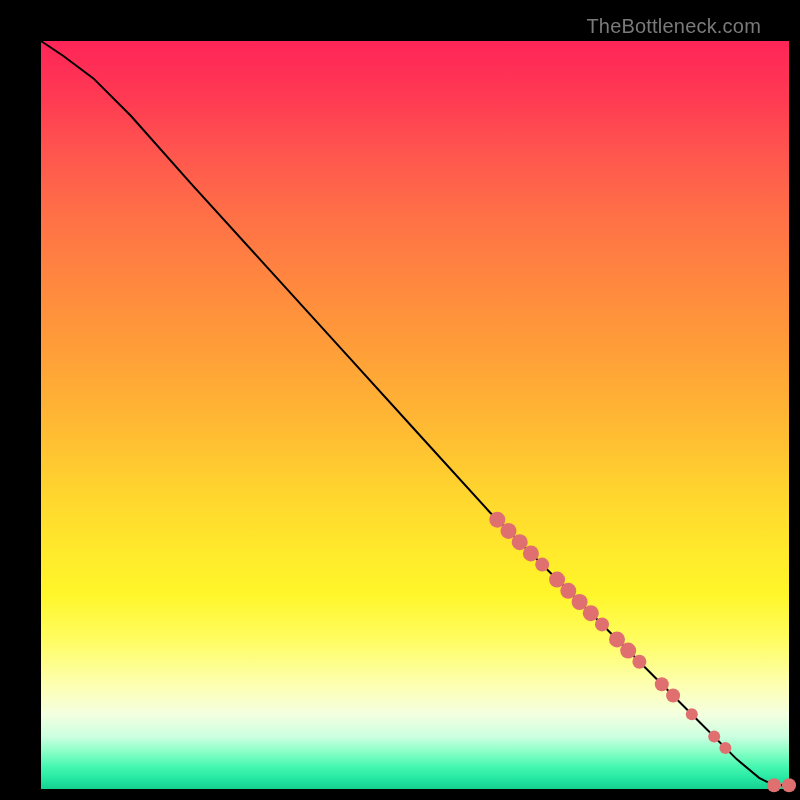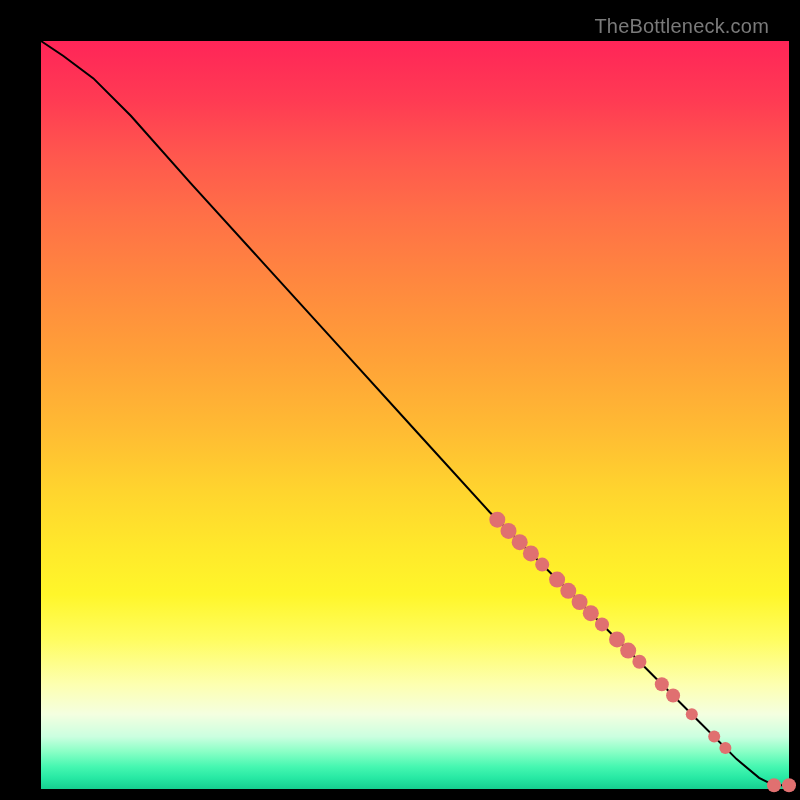--- a/index.html
+++ b/index.html
@@ -44,21 +44,21 @@
       #cbffe0 93%,
       #8affc6 95%,
       #46f7b1 97%,
       #27e9a4 98.5%,
       #16cf90 100%
     );
   }
   .attribution {
     position: absolute;
     top: 0px;
-    right: 16px;
+    right: 24px;
     color: #7a7a7a;
     font-size: 20px;
     font-weight: 500;
     letter-spacing: 0.2px;
   }
   svg.curve {
     position: absolute;
     left: 0;
     top: 0;
     width: 748px;

